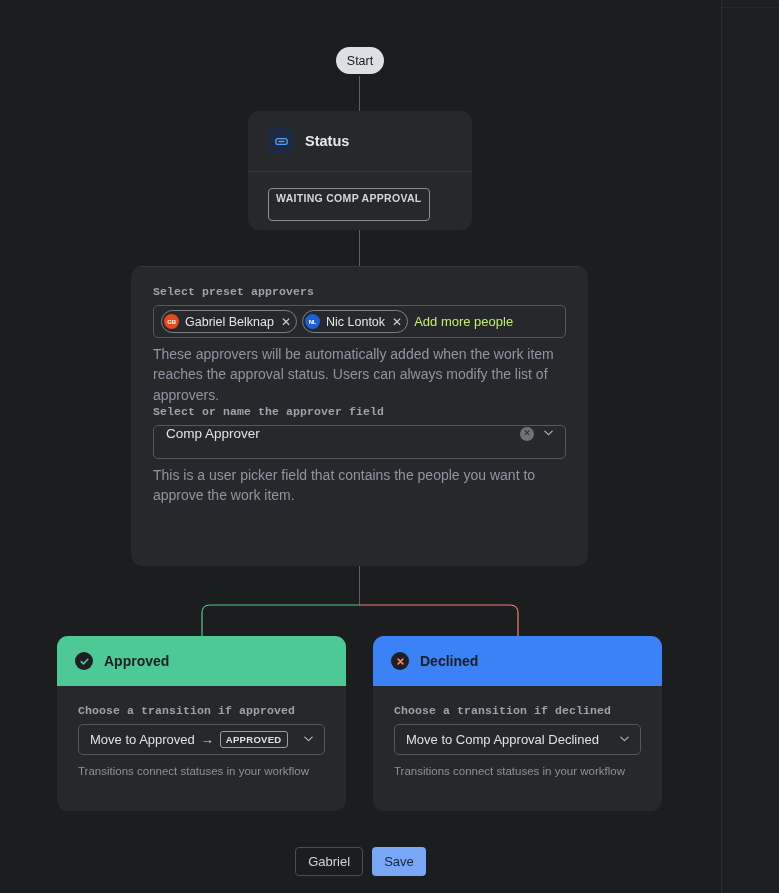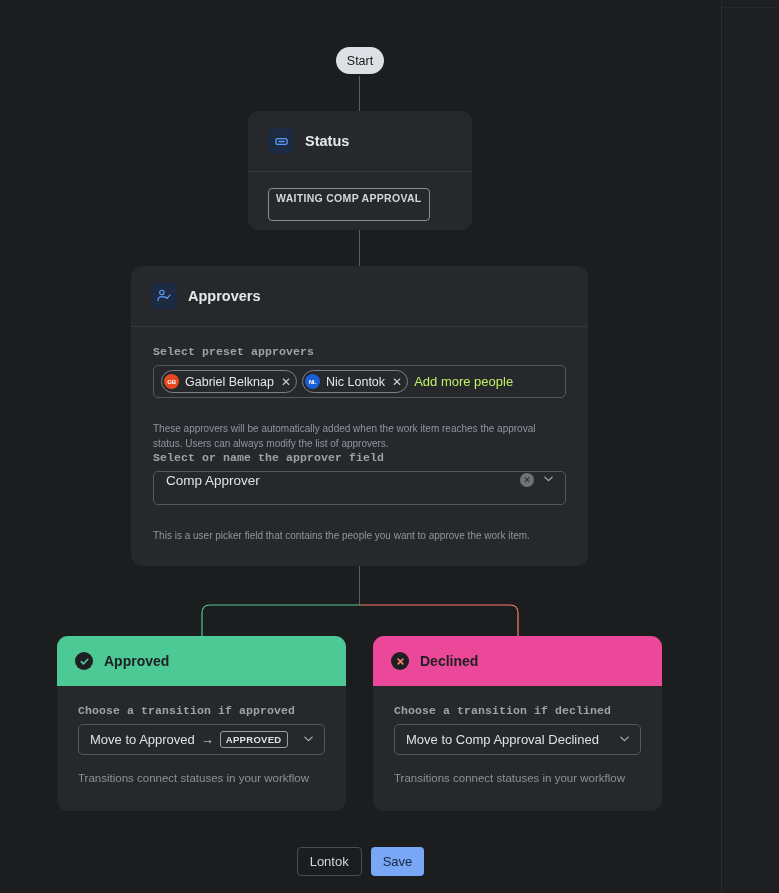--- a/index.html
+++ b/index.html
@@ -73,21 +73,21 @@
 
   
   .approvers-card { left: 131px; top: 266px; width: 457px; height: 300px; }
   .approvers-body { padding: 18px 22px 0 22px; }
 
   .field-label {
     font-size: 11.5px; font-weight: bold; color: #9fa3a9;
     margin-bottom: 7px; letter-spacing: .1px; font-family: Liberation Mono, monospace;
   }
   .field-help {
-    font-size: 10px; color: #9095a0; line-height: 1.45; margin-top: 24px;
+    font-size: 14px; color: #9095a0; line-height: 1.45; margin-top: 6px;
   }
 
   .people-input {
     border: 1px solid #55585d; border-radius: 5px;
     min-height: 33px; display: flex; align-items: center; gap: 5px;
     padding: 4px 7px; background: transparent;
   }
   .person-chip {
     display: inline-flex; align-items: center; gap: 6px;
     border: 1px solid #7d8086; border-radius: 13px;
@@ -118,41 +118,41 @@
   
   .outcome-card { width: 289px; height: 175px; top: 636px; }
   .approved-card { left: 57px; }
   .declined-card { left: 373px; }
 
   .outcome-head {
     height: 50px; display: flex; align-items: center; gap: 11px;
     padding: 0 18px;
   }
   .outcome-head.approved { background: #4cc995; }
-  .outcome-head.declined { background: #ec4899; }
+  .outcome-head.declined { background: #3b82f6; }
   .outcome-head-title { font-size: 14px; font-weight: bold; color: #1d1f22; }
   .outcome-badge-icon {
     width: 18px; height: 18px; border-radius: 50%;
     background: #1d1f22; display: flex; align-items: center; justify-content: center;
     flex: 0 0 auto;
   }
 
   .outcome-body { padding: 18px 21px 0 21px; }
   .transition-select {
     border: 1px solid #55585d; border-radius: 5px;
     height: 31px; display: flex; align-items: center;
     padding: 0 9px 0 11px; gap: 7px;
   }
   .transition-text { color: #dfe1e4; font-size: 13px; display: flex; align-items: center; gap: 6px; flex: 1; white-space: nowrap; }
   .arrow-glyph { color: #d6d8db; font-size: 13px; }
   .status-lozenge.small {
     font-size: 9.5px; padding: 2px 5px; border-radius: 3px;
     border-color: #9a9da2; color: #dfe1e4;
   }
-  .transition-help { font-size: 11.5px; color: #8d9197; margin-top: 17px; }
+  .transition-help { font-size: 11.5px; color: #8d9197; margin-top: 10px; }
 
   
   .footer {
     position: absolute; left: 0; top: 847px; width: 721px;
     display: flex; align-items: center; justify-content: center; gap: 9px;
   }
   .btn {
     border: none; border-radius: 4px; cursor: pointer;
     font-family: "Liberation Sans", sans-serif;
     font-size: 13px; height: 29px; padding: 0 12px;
@@ -192,30 +192,20 @@
       </span>
       <span class="card-head-title">Status</span>
     </div>
     <div class="card-divider"></div>
     <div class="status-body">
       <span class="status-lozenge">WAITING COMP APPROVAL</span>
     </div>
   </div>
 
   <div class="card approvers-card">
-    <div class="card-head">
-      <span class="icon-tile">
-        <svg width="16" height="16" viewBox="0 0 18 18">
-          <circle cx="6.6" cy="5" r="2.5" fill="none" stroke="#5b9cf8" stroke-width="1.3"></circle>
-          <path d="M2.2 14.2 c0-2.9 2-4.5 4.4-4.5 c1.1 0 2.1 .3 2.9 .9" fill="none" stroke="#5b9cf8" stroke-width="1.3" stroke-linecap="round"></path>
-          <path d="M10.4 9.6 l2.1 2.2 l3.4-4" fill="none" stroke="#5b9cf8" stroke-width="1.3" stroke-linecap="round" stroke-linejoin="round"></path>
-        </svg>
-      </span>
-      <span class="card-head-title">Approvers</span>
-    </div>
     <div class="card-divider"></div>
     <div class="approvers-body">
 
       <div class="field-label">Select preset approvers</div>
 
       <div class="people-input">
         <span class="person-chip">
           <span class="avatar" style="background:#e8481f">GB</span>
           <span>Gabriel Belknap</span>
           <span class="chip-x">✕</span>
@@ -290,17 +280,17 @@
           <svg width="13" height="13" viewBox="0 0 14 14">
               <path d="M3 5.5 L7 9.2 L11 5.5" fill="none" stroke="#b7babe" stroke-width="1.2" stroke-linecap="round" stroke-linejoin="round"></path>
             </svg>
         </span>
       </div>
       <div class="transition-help">Transitions connect statuses in your workflow</div>
     </div>
   </div>
 
   <div class="footer">
-    <button class="btn btn-cancel">Lontok</button>
+    <button class="btn btn-cancel">Gabriel</button>
     <button class="btn btn-save">Save</button>
   </div>
 
 </div>
 
 </body></html>

